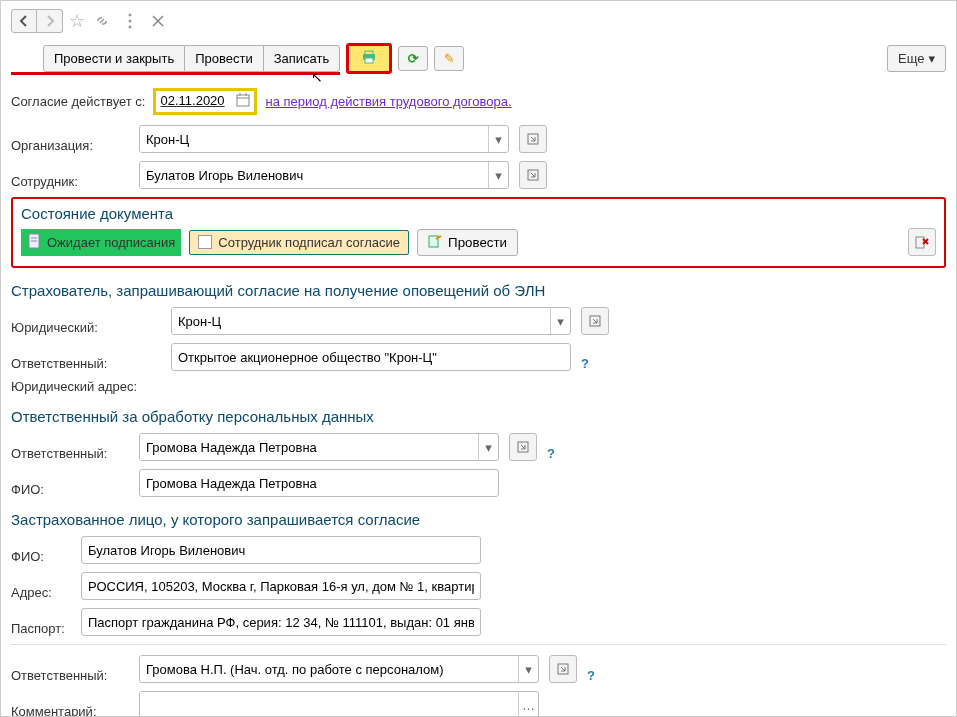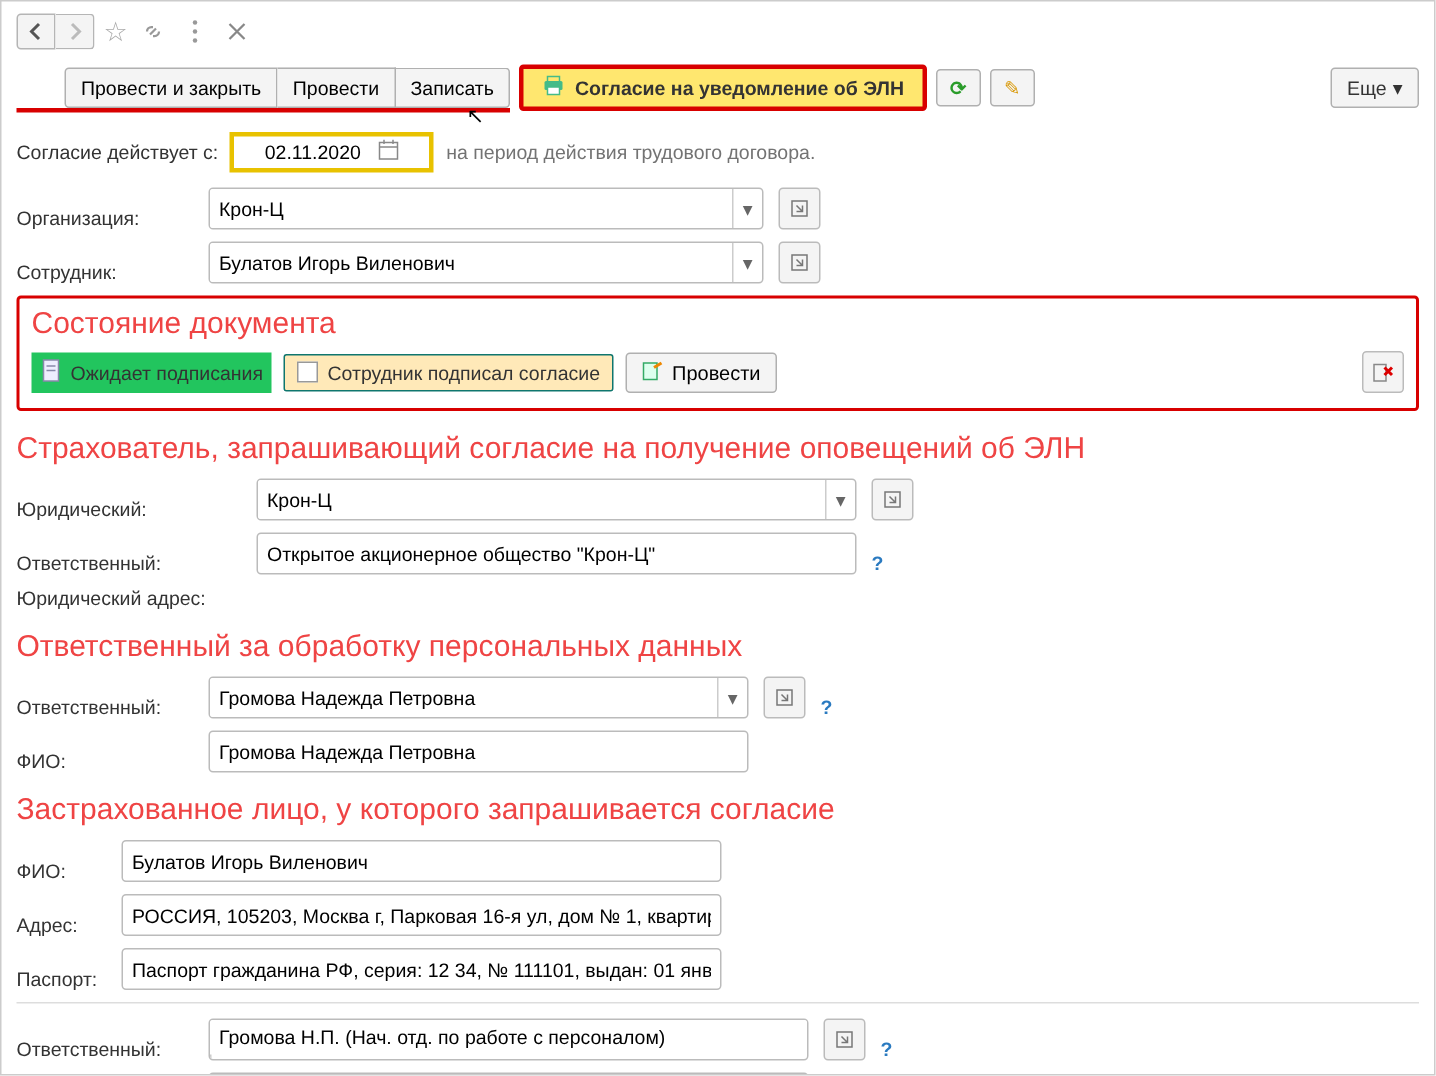--- a/index.html
+++ b/index.html
@@ -69,43 +69,44 @@
 .icon-refresh { color: #2a9c2a; font-weight:bold; }
 .icon-tool { color: #d89600; }
 .spacer { flex:1; }
 .more-btn {
   border:1px solid #b0b0b0; border-radius:3px; background:#f4f4f4;
   padding:5px 10px; cursor:pointer; display:flex; align-items:center; gap:4px;
 }
 .row { display:flex; align-items:center; gap:8px; margin-bottom:10px; }
 .row label { min-width: 130px; }
 .date-hl {
-  display:flex; align-items:center;
+  display:flex; align-items:flex-start;
   border:3px solid #e8c200; background:#fff;
-  padding: 2px 20px;
+  padding: 2px 4px;
+  text-decoration: underline;
 }
 .date-hl input { border:none; outline:none; width:72px; font-size:13px; }
 .date-hl .cal-ic { padding-left:4px; color:#666; cursor:pointer; }
-.row-suffix { color:#737373; }
+.row-suffix { color:#6d28d9;text-decoration:underline; }
 .txt {
   border:1px solid #bbb; border-radius:3px; padding:4px 6px; font-size:13px;
   background:#fff; width: 360px; height:28px;
 }
 .combo {
   display:flex; border:1px solid #bbb; border-radius:3px; height:28px; overflow:hidden;
   background:#fff;
 }
 .combo input { border:none; outline:none; padding:4px 6px; font-size:13px; flex:1; }
 .combo .dd { width:20px; border-left:1px solid #ccc; display:flex;align-items:center;justify-content:center;color:#666;cursor:pointer;}
 .sm-ico {
   width:28px; height:28px; border:1px solid #bbb; border-radius:3px; background:#f4f4f4;
   display:flex;align-items:center;justify-content:center;cursor:pointer;color:#666;
 }
 .q { color:#2a7ac0; cursor:pointer; font-weight:bold; }
-.section-title { color:#ef4444; font-size:20px; margin:14px 0 8px; }
+.section-title { color:#0c4a6e; font-size:15px; margin:14px 0 8px; }
 .status-box {
   border: 2px solid #d80000; border-radius:3px;
   padding: 6px 8px 10px;
   margin-bottom: 6px;
 }
 .status-row { display:flex; align-items:center; gap:8px; }
 .status-badge-wait {
   display:flex; align-items:center; gap:6px;
   background:#22c55e; padding:4px 6px;
 }
@@ -176,21 +177,20 @@
     <button class="btn">Записать</button>
   </div>
   <button class="btn btn-highlight">
     <span>
       <svg width="16" height="14" viewBox="0 0 16 14">
           <rect x="2" y="4" width="12" height="6" fill="#4b8" rx="1"></rect>
           <rect x="4" y="1" width="8" height="4" fill="none" stroke="#4b8"></rect>
           <rect x="4" y="8" width="8" height="5" fill="#fff" stroke="#4b8"></rect>
         </svg>
     </span>
-    <span>Согласие на уведомление об ЭЛН</span>
   </button>
   <button class="btn" style="width:30px;padding:4px;"><span class="icon-refresh">⟳</span></button>
   <button class="btn" style="width:30px;padding:4px;"><span class="icon-tool">✎</span></button>
   <div class="spacer"></div>
   <div class="more-btn">
     <span>Еще</span>
     <span>▾</span>
   </div>
   <span class="cursor-img">↖</span>
 </div>
@@ -337,21 +337,21 @@
 
 <div class="field-row">
   <div class="lbl-sm">Паспорт:</div>
   <input class="txt" style="width: 400px;" value="Паспорт гражданина РФ, серия: 12 34, № 111101, выдан: 01 январ">
 </div>
 
 <hr class="sep">
 
 <div class="field-row">
   <div class="lbl" style="width:118px;">Ответственный:</div>
-  <div class="combo" style="width:400px;flex-direction:column;">
+  <div class="combo" style="width:400px;">
     <input value="Громова Н.П. (Нач. отд. по работе с персоналом)" style="">
     <div class="dd">▾</div>
   </div>
   <div class="sm-ico">
     <svg width="12" height="12" viewBox="0 0 12 12">
         <rect x="1" y="1" width="10" height="10" fill="none" stroke="#777"></rect>
         <path d="M4 4 L8 8 M8 4 v4 h-4" stroke="#777" fill="none"></path>
       </svg>
   </div>
   <span class="q">?</span>

